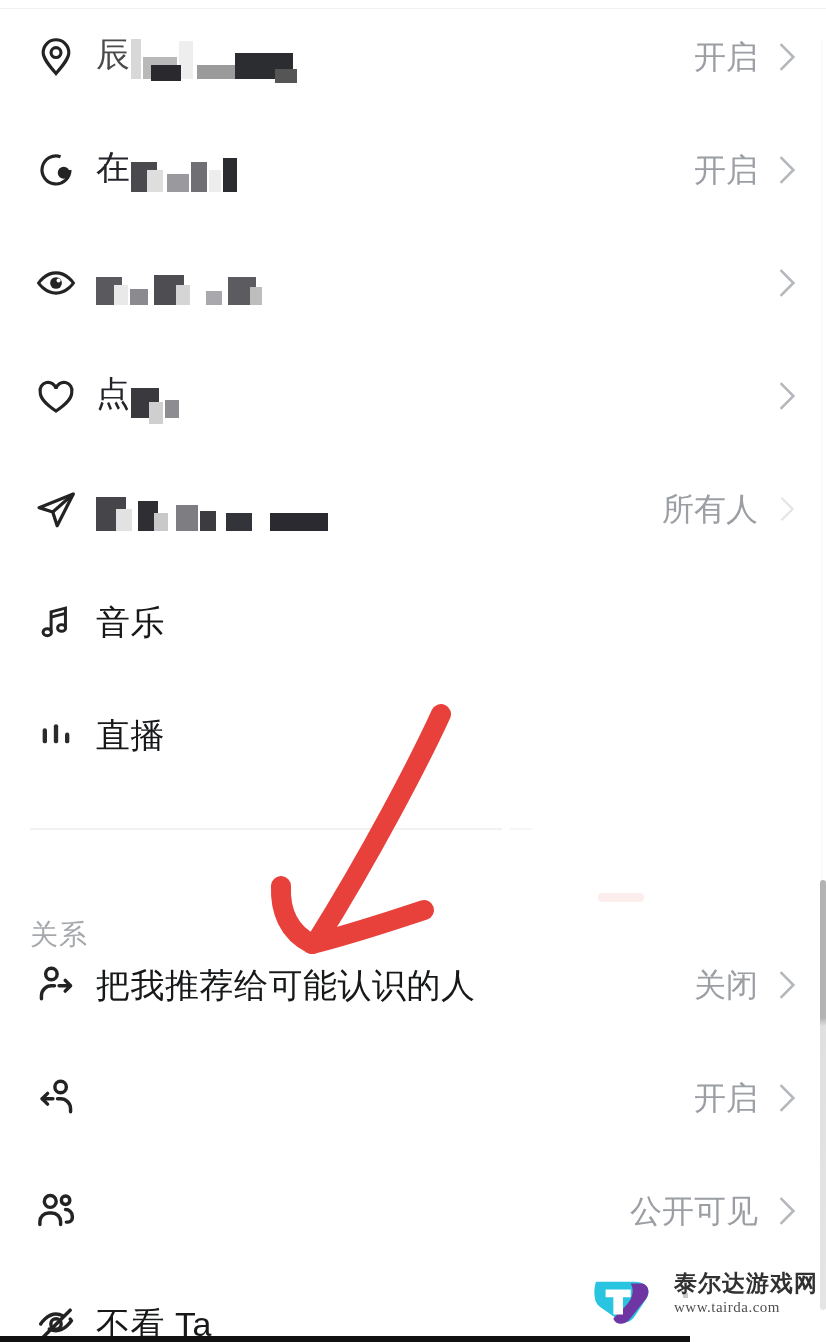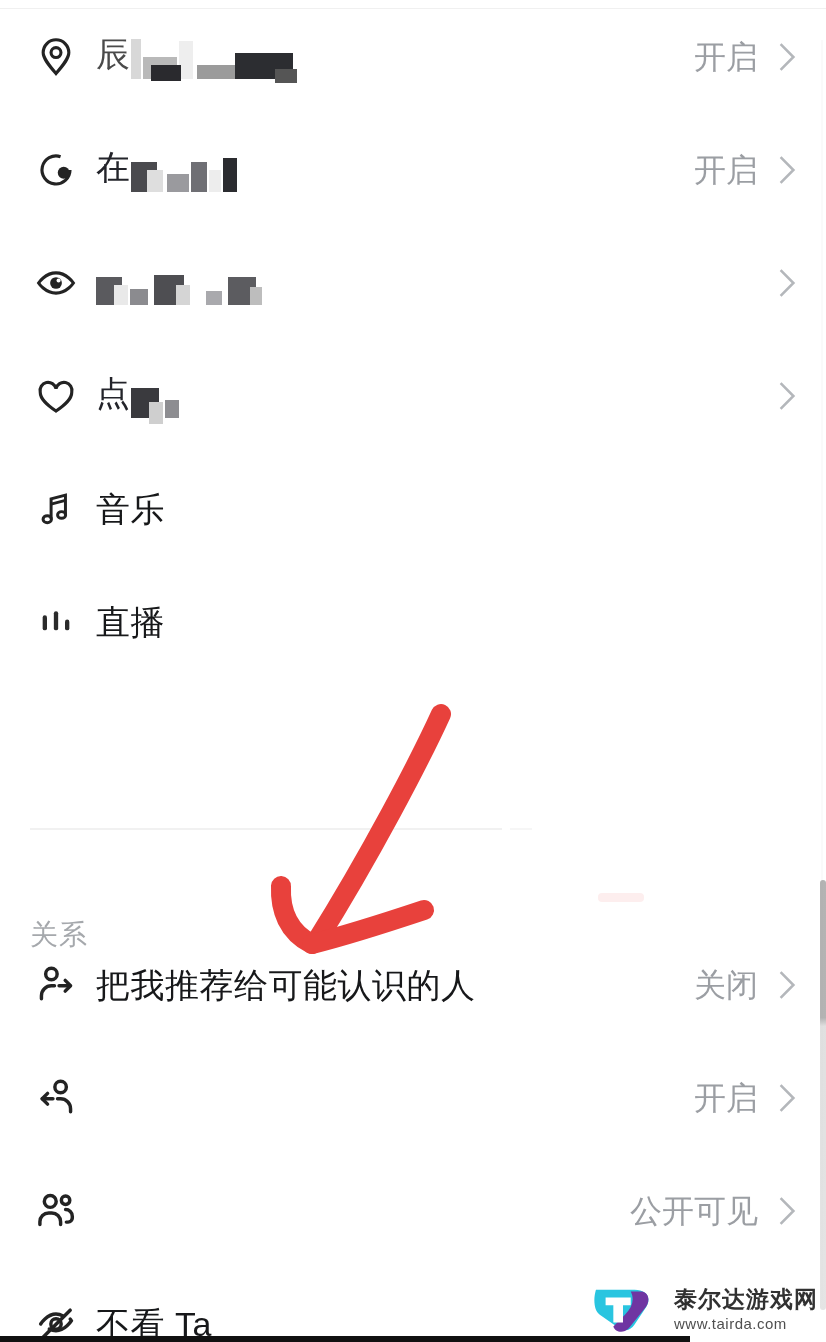--- a/index.html
+++ b/index.html
@@ -80,31 +80,31 @@
   .section-title{
     position:absolute;left:30px;
     font-size:28px;color:#a5a8ac;letter-spacing:1px;
   }
 
   
   .annot{position:absolute;left:0;top:0;width:826px;height:1342px;pointer-events:none;}
 
   
   .watermark{
-    position:absolute;right:8px;bottom:4px;
-    display:flex;align-items:center;gap:20px;
+    position:absolute;right:8px;bottom:12px;
+    display:flex;gap:20px;
     opacity:.97;
   }
   .wm-logo{width:62px;height:58px;}
   .wm-text{display:flex;flex-direction:column;line-height:1;}
   .wm-title{
     font-size:23px;font-weight:bold;color:#2b2b2b;letter-spacing:1px;
     font-family:"Liberation Sans","DejaVu Sans",sans-serif;
   }
-  .wm-url{font-size:15px;color:#4a4a4a;margin-top:5px;letter-spacing:.5px;}
+  .wm-url{font-size:15px;color:#4a4a4a;margin-top:5px;letter-spacing:.5px;font-family:Liberation Serif, serif;}
   .wm-dot{position:absolute;right:138px;bottom:44px;width:5px;height:5px;background:#c9c9c9;}
   .bottom-bar{position:absolute;left:0;bottom:0;width:690px;height:6px;background:#111;}
   .tl-smudge{position:absolute;left:598px;top:893px;width:46px;height:9px;background:#fdeeee;border-radius:4px;}
 </style>
 </head>
 <body>
 
 <div class="screen">
 
   <div class="top-hairline"></div>
@@ -210,20 +210,47 @@
       </span>
       <span class="spacer"></span>
       <span class="value"></span>
       <span class="chev">
         <svg width="20" height="32" viewBox="0 0 12 20" fill="none" stroke="#b4b7bb" stroke-width="1.6">
             <path d="M2 2l8 8-8 8"></path>
           </svg>
       </span>
     </div>
 
+    <div class="row">
+      <span class="ico">
+        <svg width="46" height="46" viewBox="0 0 24 24" fill="none" stroke="#232323" stroke-width="1.7" stroke-linejoin="round">
+          <path d="M21 4.2L3.2 11.3l7.1 2.3 2.3 7.1z"></path>
+          <path d="M10.3 13.6L21 4.2"></path>
+        </svg>
+      </span>
+      <span class="label">
+        <span class="cens">
+          <i style="width:30px;height:34px;background:#45454a;"></i>
+          <i style="width:16px;height:22px;background:#e2e2e2;margin-left:-12px;"></i>
+          <i style="width:20px;height:30px;background:#2e2e33;margin-left:4px;"></i>
+          <i style="width:14px;height:18px;background:#c9c9c9;margin-left:-6px;"></i>
+          <i style="width:22px;height:26px;background:#7d7d82;margin-left:6px;"></i>
+          <i style="width:16px;height:20px;background:#3b3b40;"></i>
+          <i style="width:26px;height:18px;background:#33333a;margin-left:8px;"></i>
+          <i style="width:58px;height:18px;background:#2a2a30;margin-left:16px;"></i>
+        </span>
+      </span>
+      <span class="spacer"></span>
+      <span class="value">所有人</span>
+      <span class="chev faint">
+        <svg width="18" height="28" viewBox="0 0 12 20" fill="none" stroke="#e3e4e6" stroke-width="1.6">
+            <path d="M2 2l8 8-8 8"></path>
+          </svg>
+      </span>
+    </div>
 
     <div class="row">
       <span class="ico">
         <svg width="42" height="42" viewBox="0 0 24 24" fill="none" stroke="#232323" stroke-width="1.7">
           <path d="M9.2 17.6V6.2l8.2-2.1v11.2"></path>
           <path d="M9.2 9.2l8.2-2.1"></path>
           <ellipse cx="7" cy="17.8" rx="2.4" ry="2"></ellipse>
           <ellipse cx="15.2" cy="15.4" rx="2.3" ry="1.9"></ellipse>
         </svg>
       </span>

